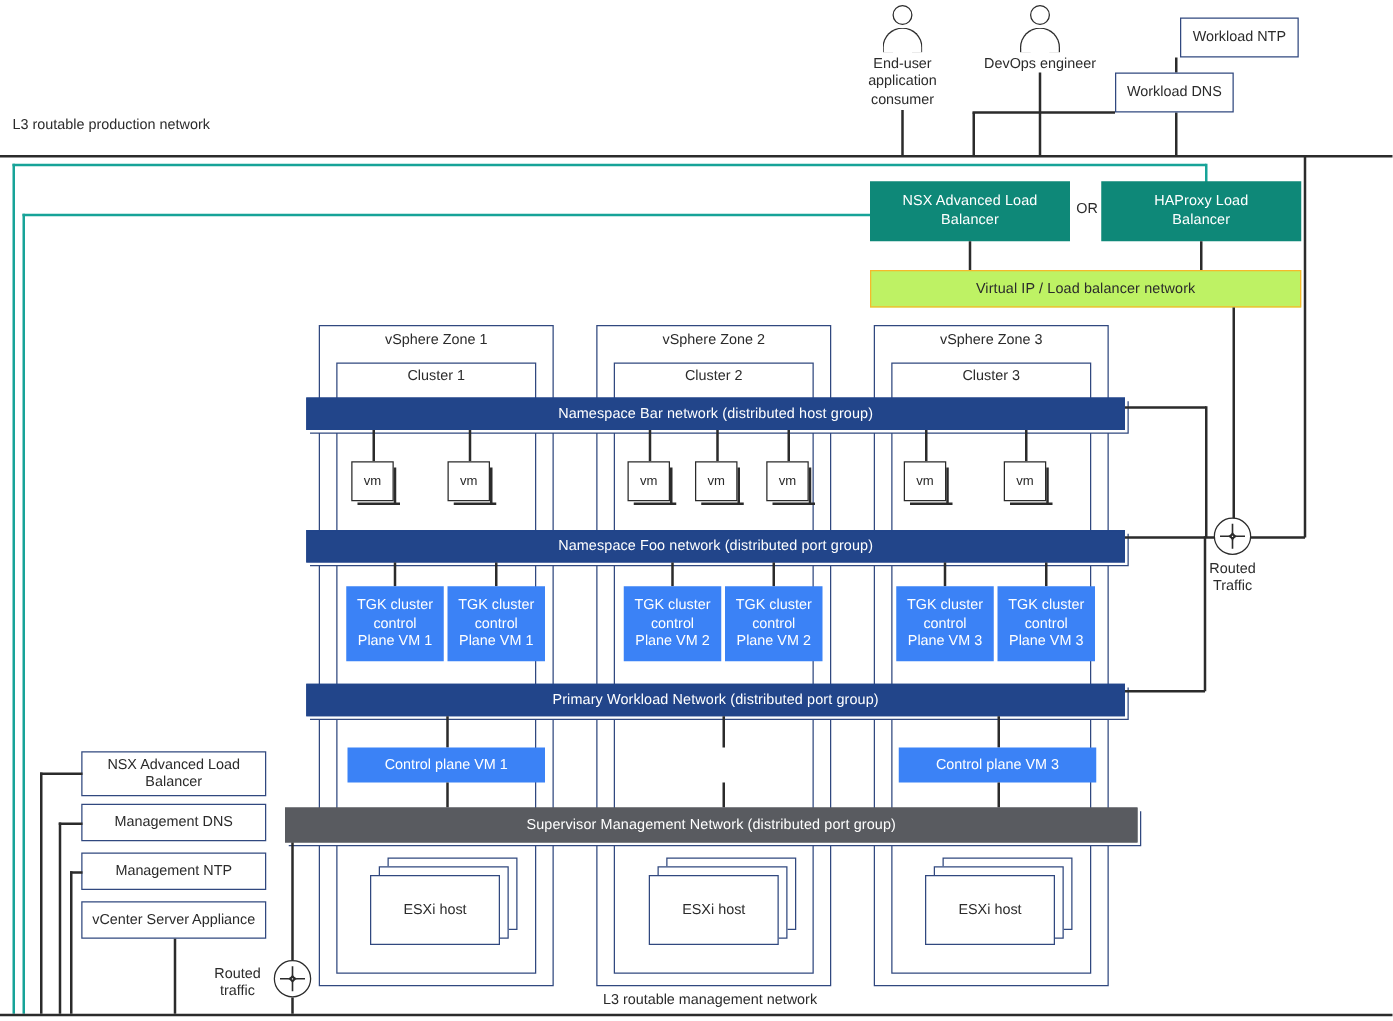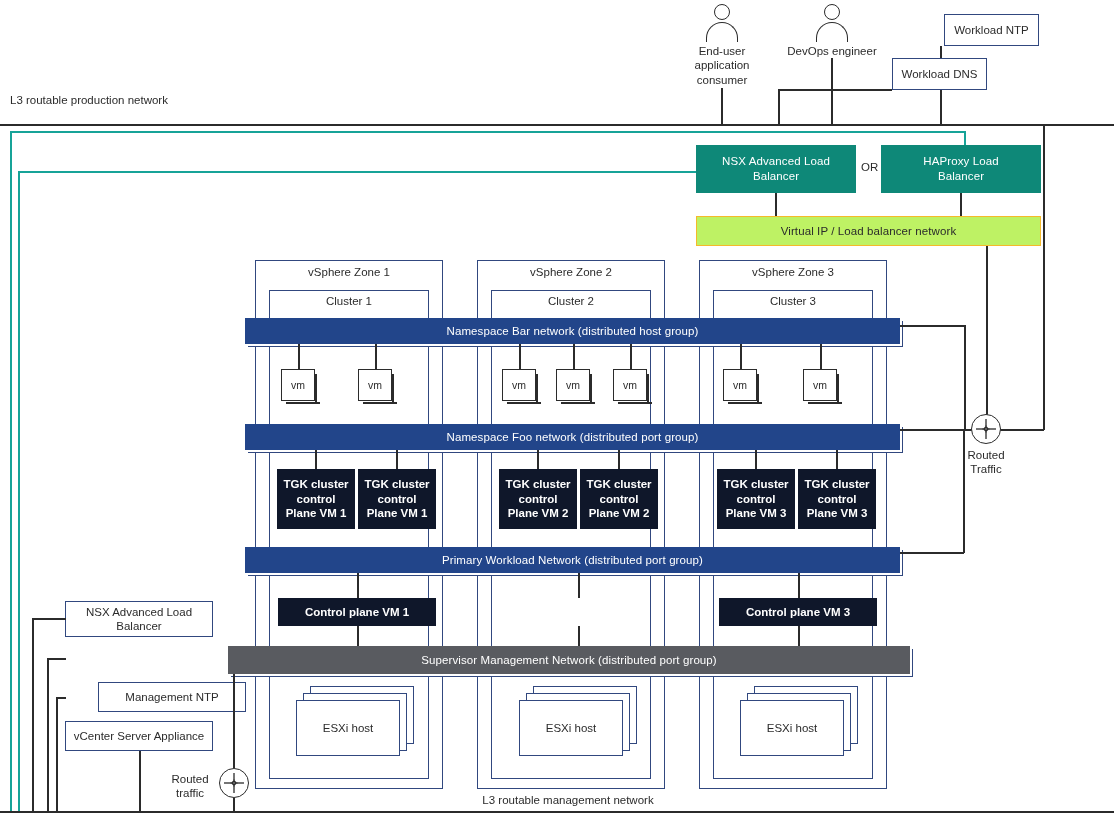--- a/index.html
+++ b/index.html
@@ -47,23 +47,23 @@
   }
   .bar.navy { background:#22458a; border:1px solid #22458a; }
   .bar.grey { background:#595b60; border:1px solid #595b60; }
   .bar.amber{ background:#bef264; color:#2b2b2b; border:1px solid #f5b92b;
               box-shadow:none; }
   .bar.teal { background:#0e8878; color:#ffffff; border:none; box-shadow:none;
               white-space:pre-line; line-height:1.3; text-align:center; }
 
   
   .cyan {
-    background:#0f172a; color:#ffffff; border:none;
-    display:flex; align-items:center; justify-content:center;
-    text-align:center; font-size:11.5px; line-height:1.3; white-space:pre-line;font-weight:bold;
+    background:#3b82f6; color:#ffffff; border:none;
+    display:flex; align-items:center; justify-content:center;
+    text-align:center; font-size:11.5px; line-height:1.3; white-space:pre-line;
   }
 
   
   .vline { background:#2b2b2b; width:1.6px; }
   .hline { background:#2b2b2b; height:1.6px; }
   .vline-teal { background:#17a398; width:1.6px; }
   .hline-teal { background:#17a398; height:1.6px; }
   .thick { background:#2b2b2b; height:2.4px; }
 
   
@@ -310,21 +310,22 @@
         <polygon points="11,15 14.5,13 14.5,17"></polygon>
         <polygon points="19,15 15.5,13 15.5,17"></polygon>
       </g>
     </svg>
   </div>
   <div class="lbl abs" style="left:951px; top:448px; width:70px;">Routed
 Traffic</div>
 
   <div class="box abs" style="left:65px; top:601px; width:148px; height:36px;">NSX Advanced Load
 Balancer</div>
-  <div class="box abs" style="left:65px; top:682px; width:148px; height:30px;margin-left:33px;">Management NTP</div>
+  <div class="box abs" style="left:65px; top:643px; width:148px; height:30px;">Management DNS</div>
+  <div class="box abs" style="left:65px; top:682px; width:148px; height:30px;">Management NTP</div>
   <div class="box abs" style="left:65px; top:721px; width:148px; height:30px;">vCenter Server Appliance</div>
 
   <div class="hline abs" style="left:32px; top:618px; width:34px;"></div>
   <div class="vline abs" style="left:32px; top:618px; height:193px;"></div>
   <div class="hline abs" style="left:47px; top:658px; width:19px;"></div>
   <div class="vline abs" style="left:47px; top:658px; height:153px;"></div>
   <div class="hline abs" style="left:56px; top:697px; width:10px;"></div>
   <div class="vline abs" style="left:56px; top:697px; height:114px;"></div>
   <div class="vline abs" style="left:139px; top:751px; height:60px;"></div>
 

